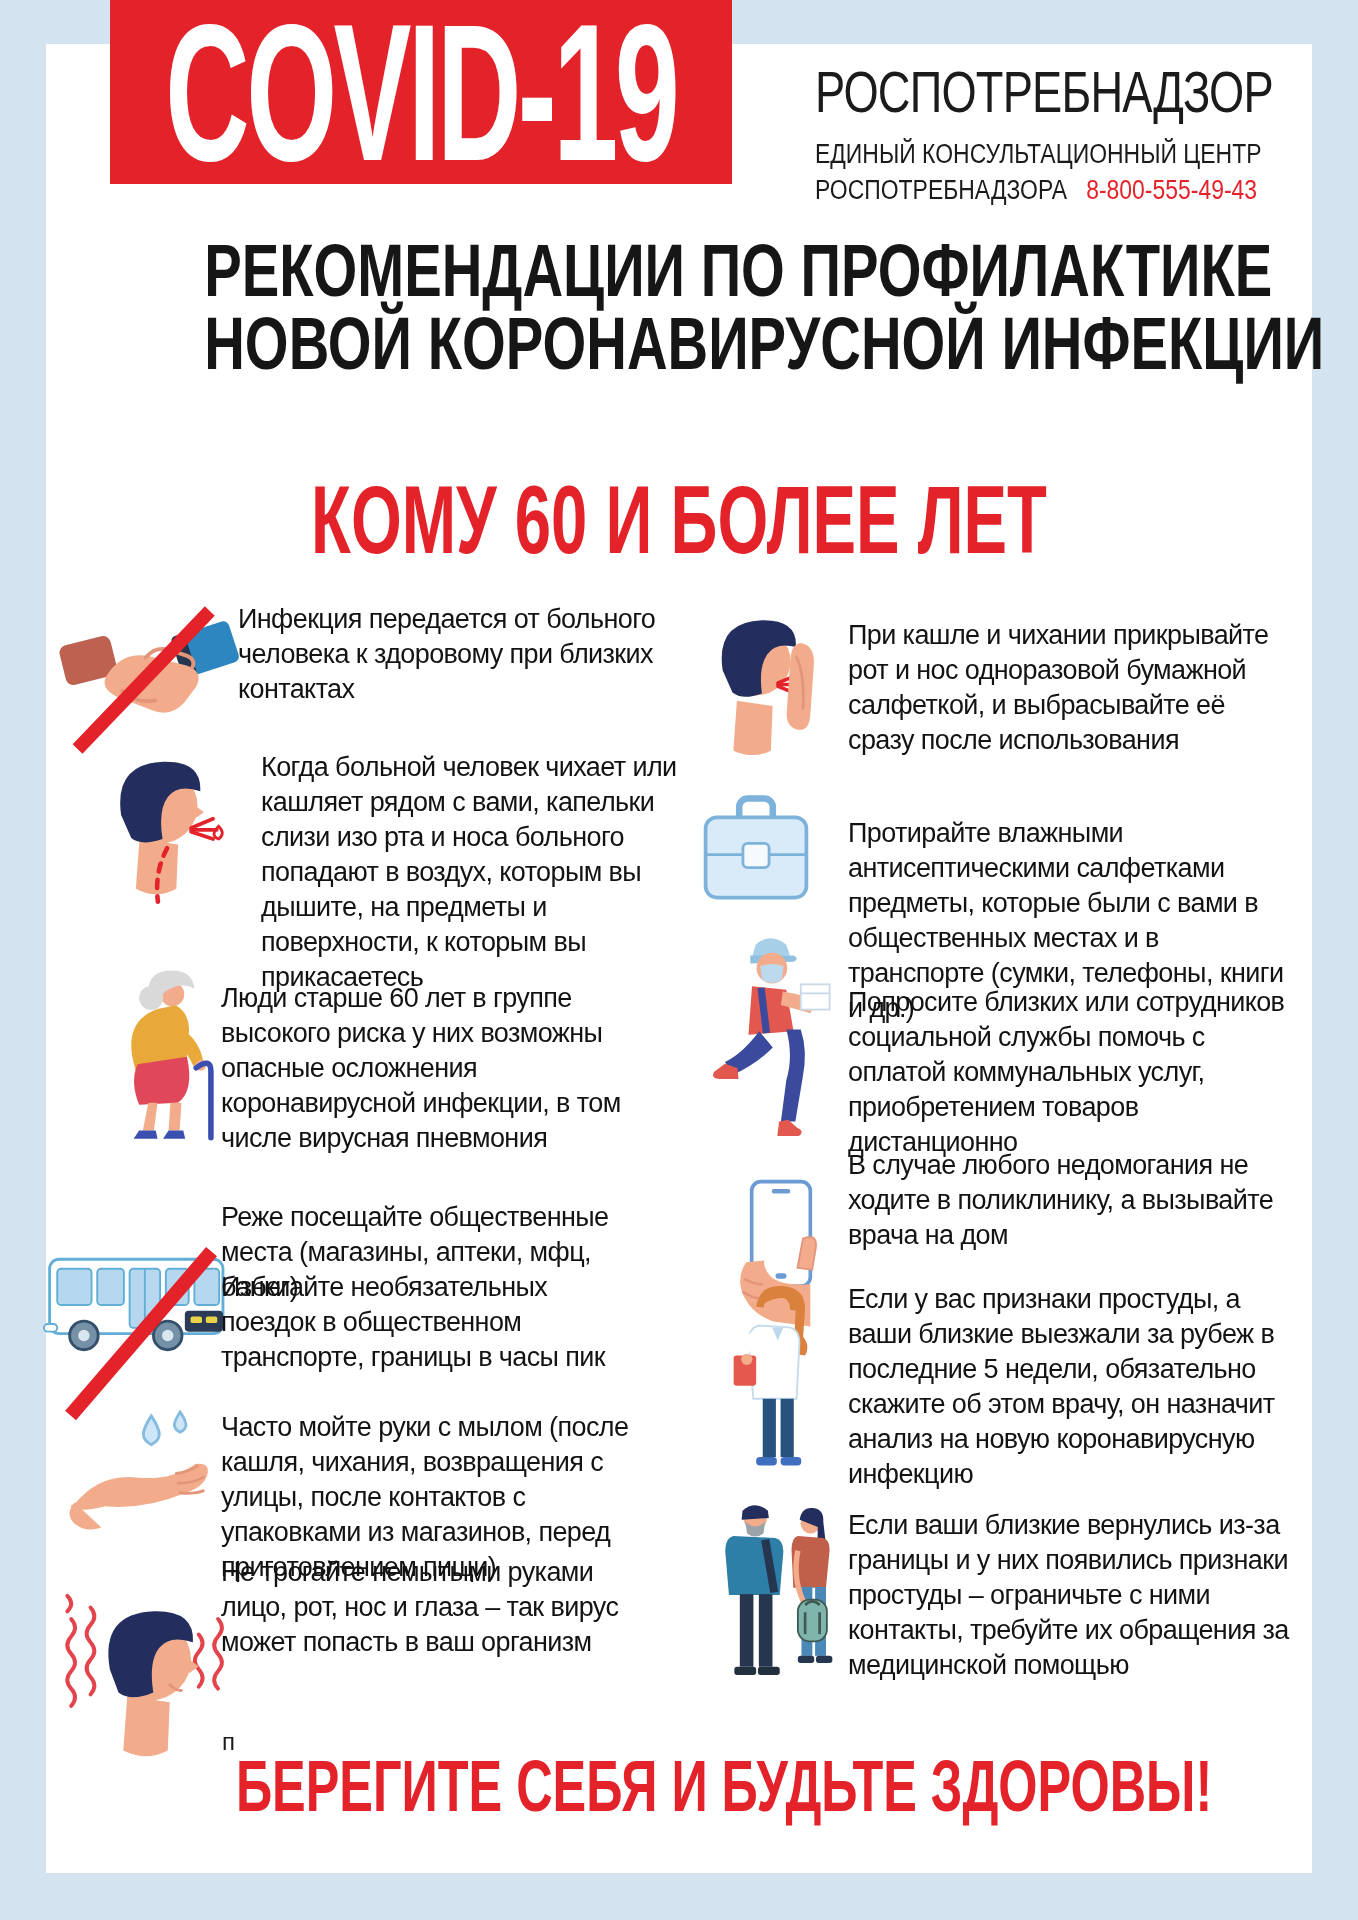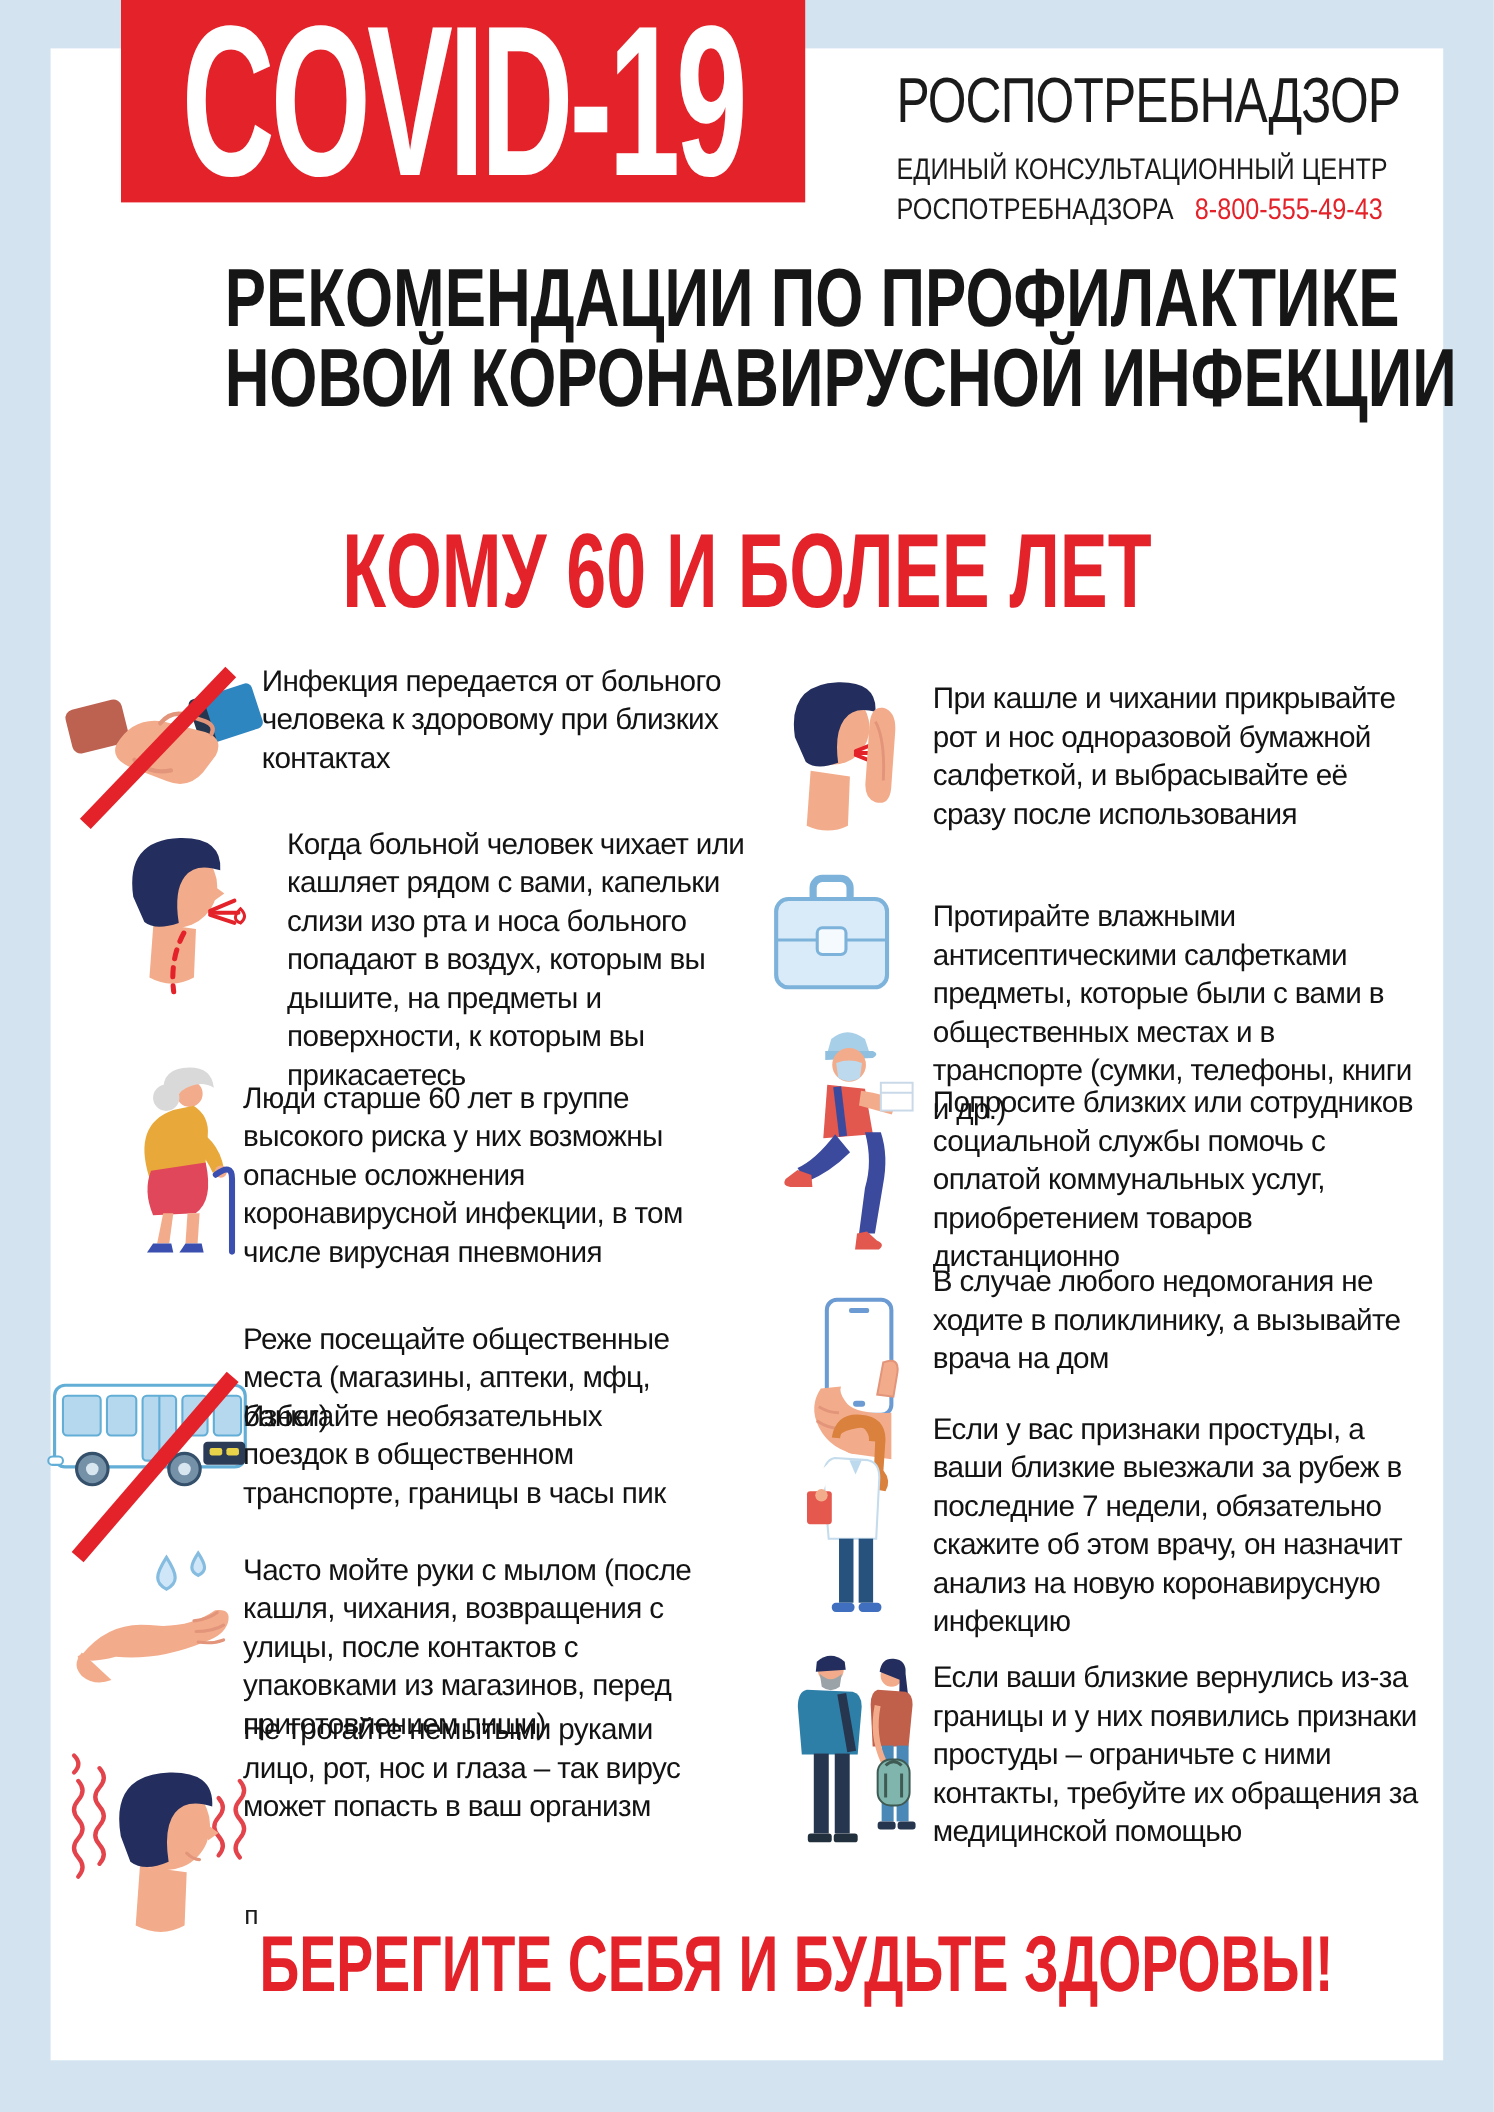--- a/index.html
+++ b/index.html
@@ -277,17 +277,17 @@
 <div class="abs item-text lt" style="top:981px;">Люди старше 60 лет в группе высокого риска у них возможны опасные осложнения коронавирусной инфекции, в том числе вирусная пневмония</div>
 <div class="abs item-text lt" style="top:1160px;margin-top:40px;">Реже посещайте общественные места (магазины, аптеки, мфц, банки)</div>
 <div class="abs item-text lt" style="top:1270px;">Избегайте необязательных поездок в общественном транспорте, границы в часы пик</div>
 <div class="abs item-text lt" style="top:1410px;">Часто мойте руки с мылом (после кашля, чихания, возвращения с улицы, после контактов с упаковками из магазинов, перед приготовлением пищи)</div>
 <div class="abs item-text lt" style="top:1555px;">Не трогайте немытыми руками лицо, рот, нос и глаза – так вирус может попасть в ваш организм</div>
 
 <div class="abs item-text rt" style="top:618px;">При кашле и чихании прикрывайте рот и нос одноразовой бумажной салфеткой, и выбрасывайте её сразу после использования</div>
 <div class="abs item-text rt" style="top:816px;">Протирайте влажными антисептическими салфетками предметы, которые были с вами в общественных местах и в транспорте (сумки, телефоны, книги и др.)</div>
 <div class="abs item-text rt" style="top:985px;">Попросите близких или сотрудников социальной службы помочь с оплатой коммунальных услуг, приобретением товаров дистанционно</div>
 <div class="abs item-text rt" style="top:1148px;">В случае любого недомогания не ходите в поликлинику, а вызывайте врача на дом</div>
-<div class="abs item-text rt" style="top:1282px;">Если у вас признаки простуды, а ваши близкие выезжали за рубеж в последние 7 недели, обязательно скажите об этом врачу, он назначит анализ на новую коронавирусную инфекцию</div>
+<div class="abs item-text rt" style="top:1282px;">Если у вас признаки простуды, а ваши близкие выезжали за рубеж в последние 5 недели, обязательно скажите об этом врачу, он назначит анализ на новую коронавирусную инфекцию</div>
 <div class="abs item-text rt" style="top:1508px;">Если ваши близкие вернулись из-за границы и у них появились признаки простуды – ограничьте с ними контакты, требуйте их обращения за медицинской помощью</div>
 
 <div class="abs stray">п</div>
 <div class="abs slogan">БЕРЕГИТЕ СЕБЯ И БУДЬТЕ ЗДОРОВЫ!</div>
 
 </body></html>

